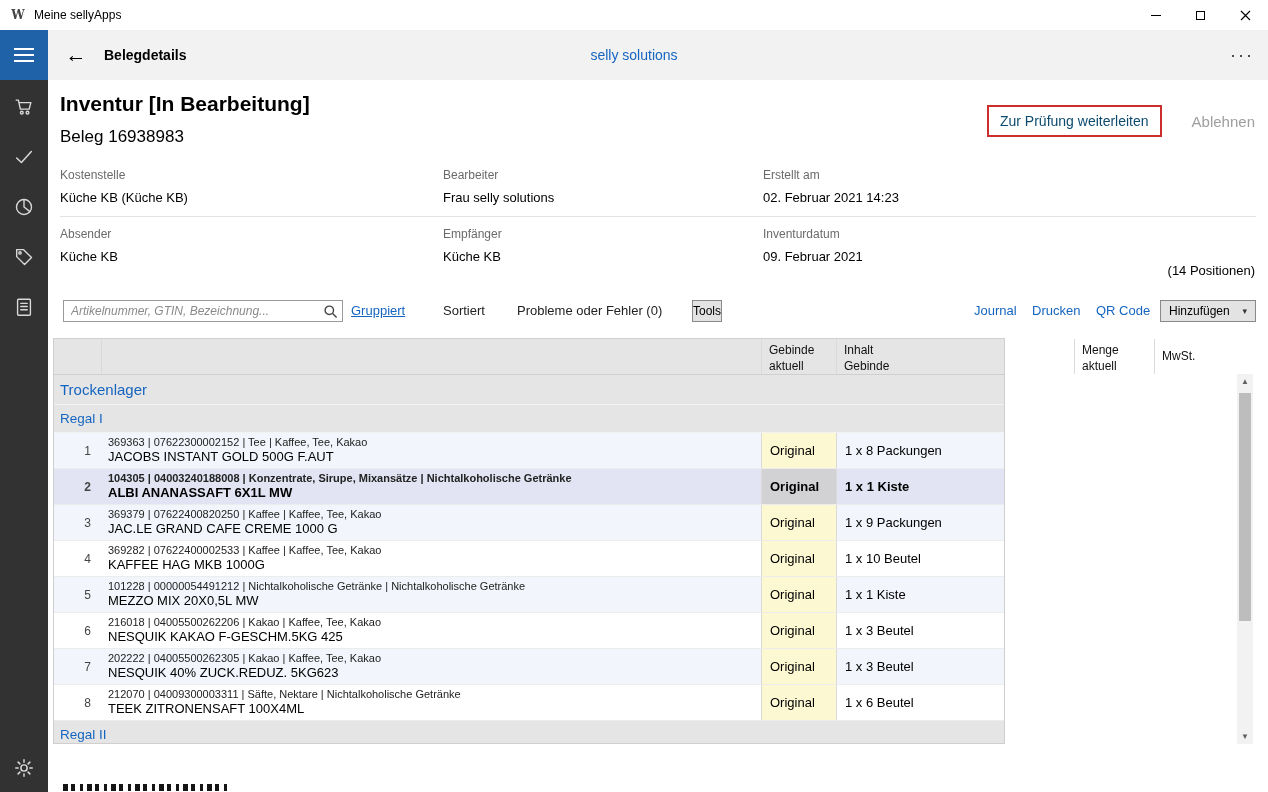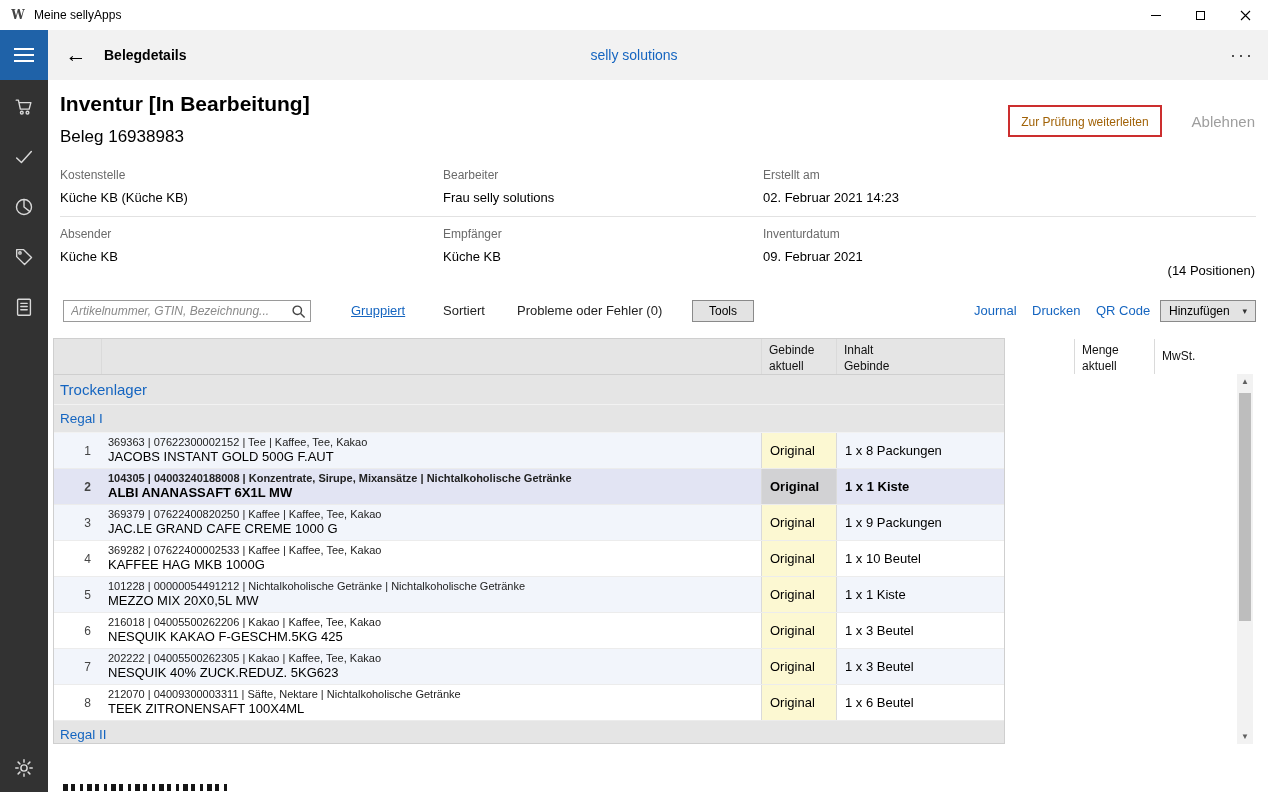--- a/index.html
+++ b/index.html
@@ -37,45 +37,45 @@
              display:flex; flex-direction:column; align-items:center; padding-top:15px; gap:26px; }
   .side-icon { width:24px; height:24px; display:flex; align-items:center; justify-content:center; cursor:pointer; }
   .side-icon.gear { margin-top:auto; margin-bottom:12px; }
 
   
   .main { position:absolute; left:48px; top:80px; right:0; bottom:0; background:#fff; }
   .page-title { position:absolute; left:12px; top:12px; font-size:21px; font-weight:700; color:#000; }
   .doc-number { position:absolute; left:12px; top:47px; font-size:17px; color:#000; }
   .actions { position:absolute; top:25px; right:13px; display:flex; align-items:center; gap:30px; }
   .primary-box { border:2px solid #cc2e2e; padding:5px 11px; cursor:pointer; }
-  .primary-box span { font-size:12px; color:#a16207; }
+  .primary-box span { font-size:14px; color:#0c4a6e; }
   .secondary-action { font-size:15px; color:#9e9e9e; cursor:pointer; }
 
   .field { position:absolute; width:300px; }
   .field .flabel { font-size:12px; color:#6a6a6a; }
   .field .fvalue { margin-top:8px; font-size:13px; color:#000; }
   .f-c1 { left:12px; }  .f-c2 { left:395px; }  .f-c3 { left:715px; }
   .f-r1 { top:88px; }   .f-r2 { top:147px; }
   .divider { position:absolute; top:136px; left:12px; width:1196px; height:1px; background:#e2e2e2; }
   .positions { position:absolute; top:183px; right:13px; font-size:13px; color:#000; }
 
   
-  .search-wrap { position:absolute; left:15px; top:220px; width:248px; height:22px; }
+  .search-wrap { position:absolute; left:15px; top:220px; width:280px; height:22px; }
   .search-input { width:100%; height:100%; border:1px solid #9a9a9a; background:#fff;
                   font-size:12px; padding:0 24px 0 7px; font-family:"Liberation Sans", sans-serif; }
   .search-input::placeholder { font-style:italic; color:#8a8a8a; }
   .search-ic { position:absolute; right:5px; top:4px; }
   .tlink { position:absolute; top:220px; height:22px; line-height:22px; font-size:13px; cursor:pointer; }
   .blue { color:#1565c0; }
   .lnk-grouped { left:303px; text-decoration:underline; }
   .lnk-sorted { left:395px; color:#222; }
   .lnk-problems { left:469px; color:#222; }
   .btn { position:absolute; top:220px; height:22px; background:#e3e3e3; border:1px solid #8a8a8a;
          font-size:12px; color:#000; display:flex; align-items:center; cursor:pointer; }
-  .btn-tools { left:644px; padding:0 16px; }
+  .btn-tools { left:644px; padding:0 0; }
   .lnk-journal { left:926px; }
   .lnk-print { left:984px; }
   .lnk-qr { left:1048px; }
   .btn-add { left:1112px; width:96px; padding:0 8px; justify-content:space-between; }
   .chev { font-size:9px; color:#333; }
 
   
   .table { position:absolute; left:5px; top:258px; width:952px; height:406px;
            border:1px solid #cfcfcf; background:#e5e5e5; }
   .thead, .trow { display:grid; grid-template-columns:47px 660px 75px 238px 80px 72px; }

